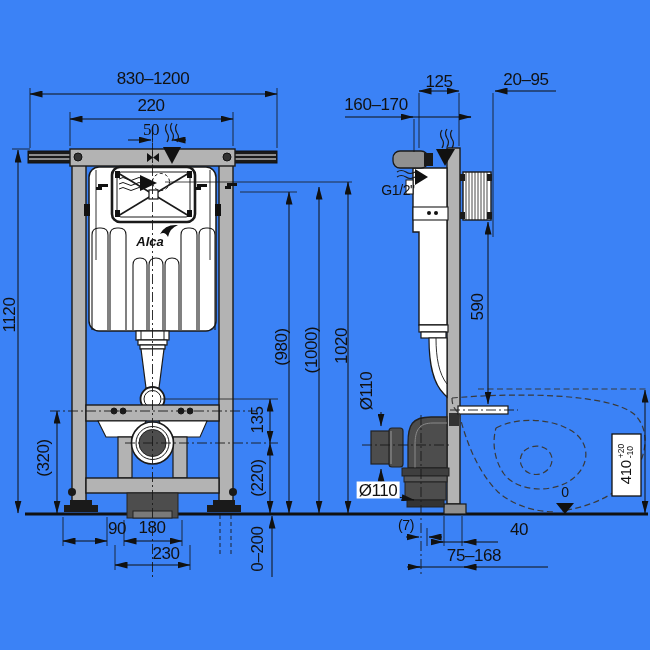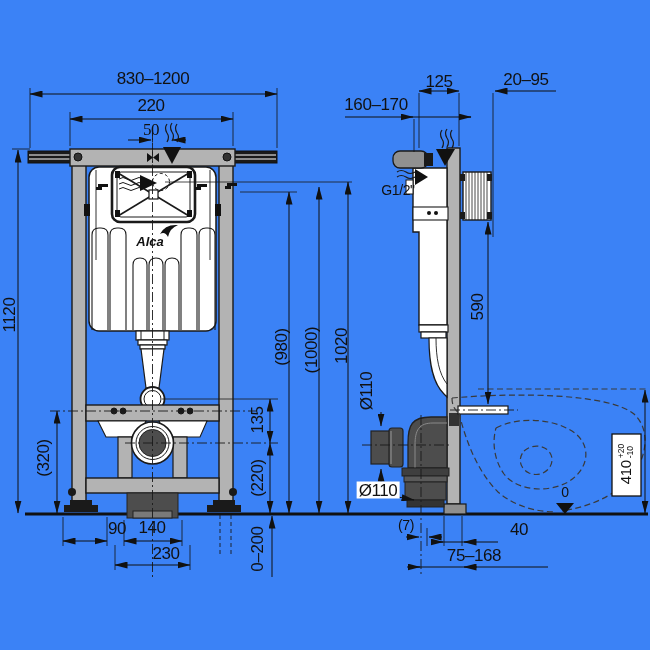--- a/index.html
+++ b/index.html
@@ -319,21 +319,21 @@
 <div class="label" style="left:151px;top:105px;">220</div>
 <div class="label" style="left:151px;top:129px;font-family:Liberation Serif, serif;">50</div>
 <div class="rlabel" style="left:9px;top:315px;">1120</div>
 <div class="rlabel" style="left:281px;top:347px;">(980)</div>
 <div class="rlabel" style="left:311px;top:350px;">(1000)</div>
 <div class="rlabel" style="left:341px;top:346px;">1020</div>
 <div class="rlabel" style="left:257px;top:420px;">135</div>
 <div class="rlabel" style="left:43px;top:458px;">(320)</div>
 <div class="rlabel" style="left:257px;top:478px;">(220)</div>
 <div class="label" style="left:82px;top:528px;margin-left:35px;">90</div>
-<div class="label" style="left:152px;top:527px;">140</div>
+<div class="label" style="left:152px;top:527px;">180</div>
 <div class="label" style="left:166px;top:553px;">230</div>
 <div class="rlabel" style="left:257px;top:549px;">0–200</div>
 <div class="label logo" style="left:150px;top:241px;">Alca</div>
 
 <div class="label" style="left:439px;top:81px;">125</div>
 <div class="label" style="left:526px;top:79px;text-align:right;">20–95</div>
 <div class="label" style="left:376px;top:104px;">160–170</div>
 <div class="label small" style="left:398px;top:190px;">G1/2"</div>
 <div class="rlabel" style="left:477px;top:307px;">590</div>
 <div class="rlabel" style="left:366px;top:391px;">Ø110</div>

